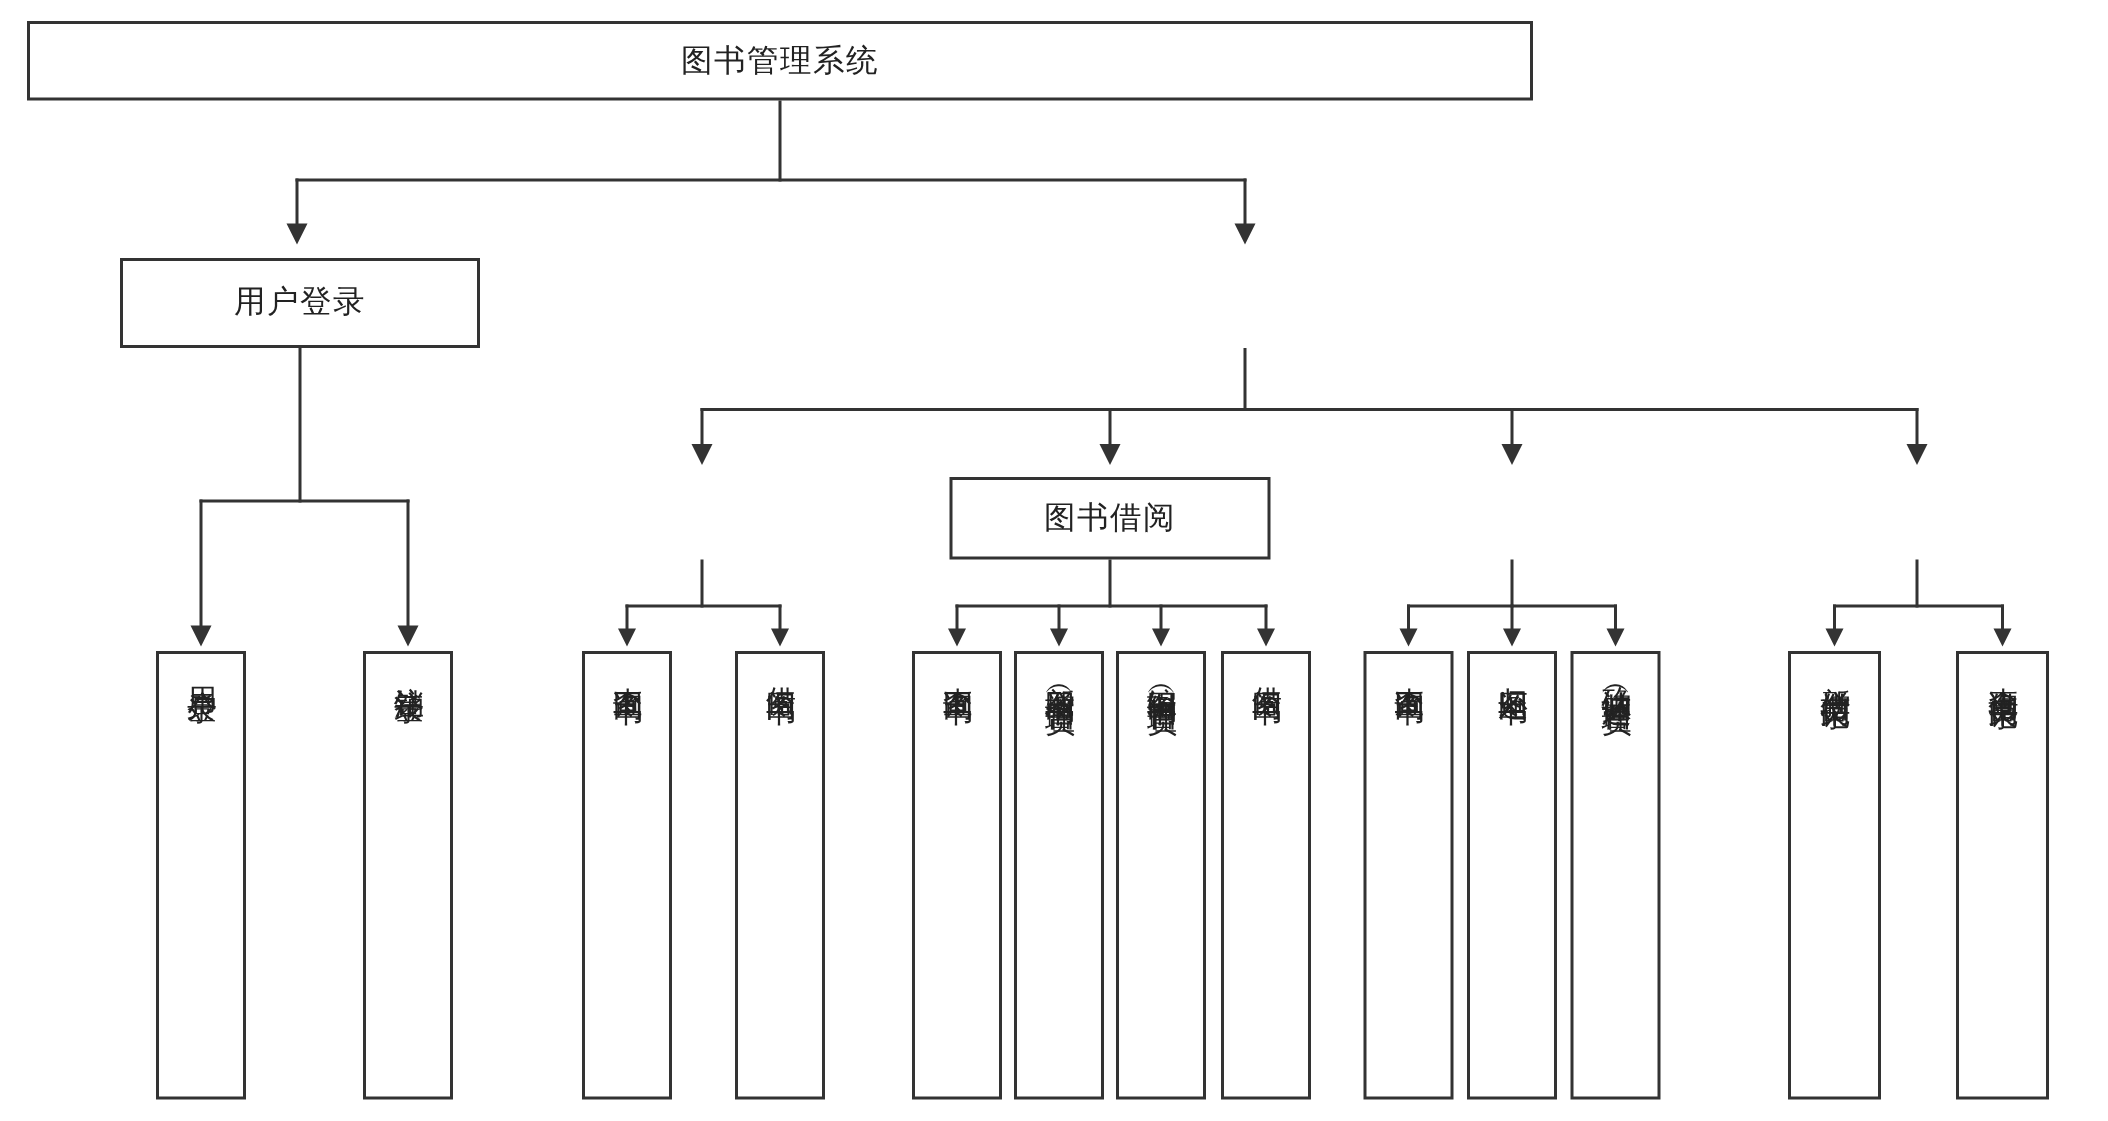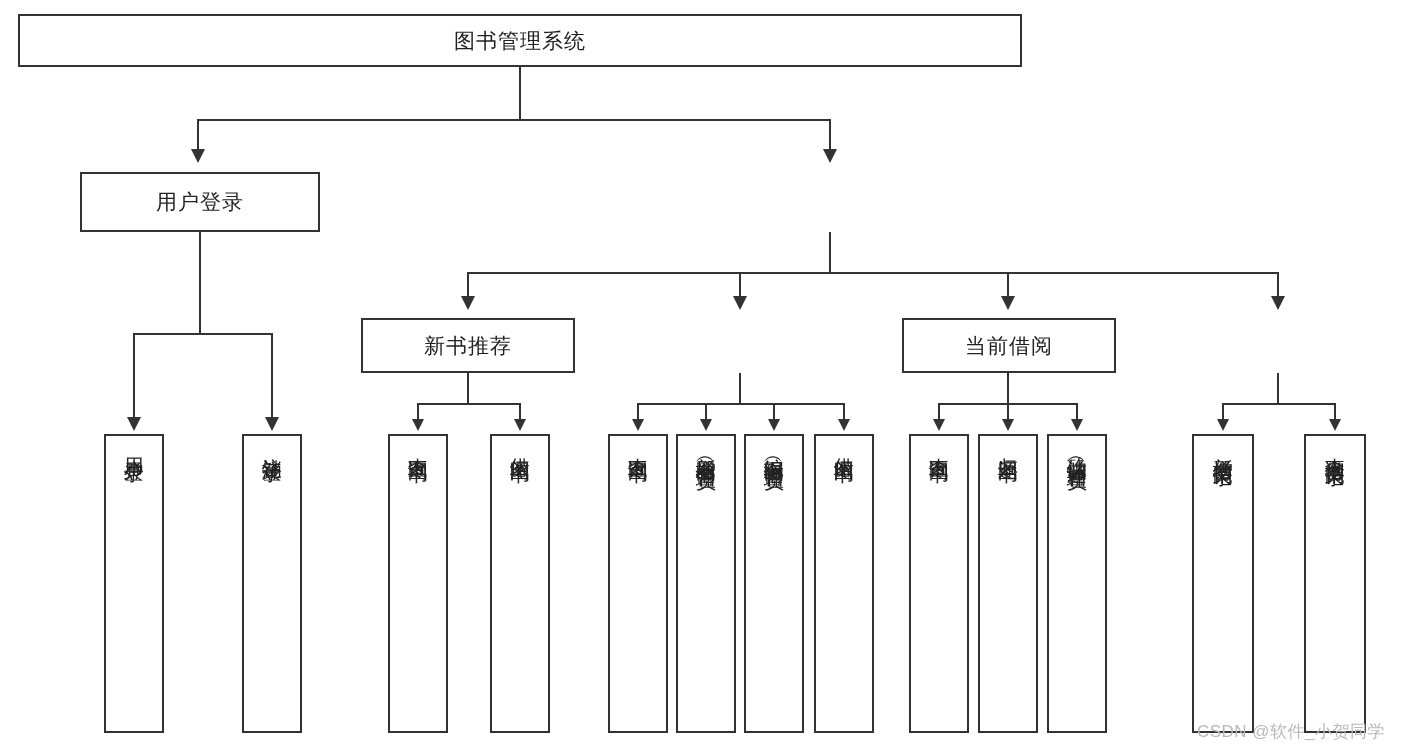--- a/index.html
+++ b/index.html
@@ -9,20 +9,21 @@
   }
   body {
     font-family: "Liberation Sans", "DejaVu Sans", sans-serif;
   }
   #canvas {
     position: relative;
     width: 1393px;
     height: 747px;
     background: #ffffff;
     overflow: hidden;
+    font-family: Liberation Serif, serif;
   }
 
   
   .node {
     position: absolute;
     box-sizing: border-box;
     border: 2px solid #333333;
     background: #ffffff;
     display: flex;
     align-items: center;
@@ -126,25 +127,22 @@
   <div class="conn h" style="left:467px; top:272px; width:812px; height:2px;"></div>
   <div class="conn v" style="left:467px; top:272px; width:2px; height:26px;"></div>
   <div class="arrow" style="left:461px; top:296px;"></div>
   <div class="conn v" style="left:739px; top:272px; width:2px; height:26px;"></div>
   <div class="arrow" style="left:733px; top:296px;"></div>
   <div class="conn v" style="left:1007px; top:272px; width:2px; height:26px;"></div>
   <div class="arrow" style="left:1001px; top:296px;"></div>
   <div class="conn v" style="left:1277px; top:272px; width:2px; height:26px;"></div>
   <div class="arrow" style="left:1271px; top:296px;"></div>
 
-  <div class="node level3" style="left:361px; top:318px; width:214px; height:55px;">
-    <span class="node-label">新书推荐</span>
-  </div>
-  <div class="node level3" style="left:902px; top:318px; width:214px; height:55px;">
-    <span class="node-label">当前借阅</span>
+  <div class="node level3" style="left:633px; top:318px; width:214px; height:55px;">
+    <span class="node-label">图书借阅</span>
   </div>
 
   <div class="conn v" style="left:467px; top:373px; width:2px; height:32px;"></div>
   <div class="conn h" style="left:417px; top:403px; width:104px; height:2px;"></div>
   <div class="conn v" style="left:417px; top:403px; width:2px; height:18px;"></div>
   <div class="arrow small" style="left:412px; top:419px;"></div>
   <div class="conn v" style="left:519px; top:403px; width:2px; height:18px;"></div>
   <div class="arrow small" style="left:514px; top:419px;"></div>
 
   <div class="conn v" style="left:739px; top:373px; width:2px; height:32px;"></div>
@@ -211,15 +209,14 @@
     <span class="node-label">确认归还（管理员）</span>
   </div>
 
   <div class="node leaf" style="left:1192px; top:434px; width:62px; height:299px;">
     <span class="node-label">新增借阅记录</span>
   </div>
   <div class="node leaf" style="left:1304px; top:434px; width:62px; height:299px;">
     <span class="node-label">查询借阅记录</span>
   </div>
 
-  <div id="watermark">CSDN @软件_小贺同学</div>
 
 </div>
 
 </body></html>

